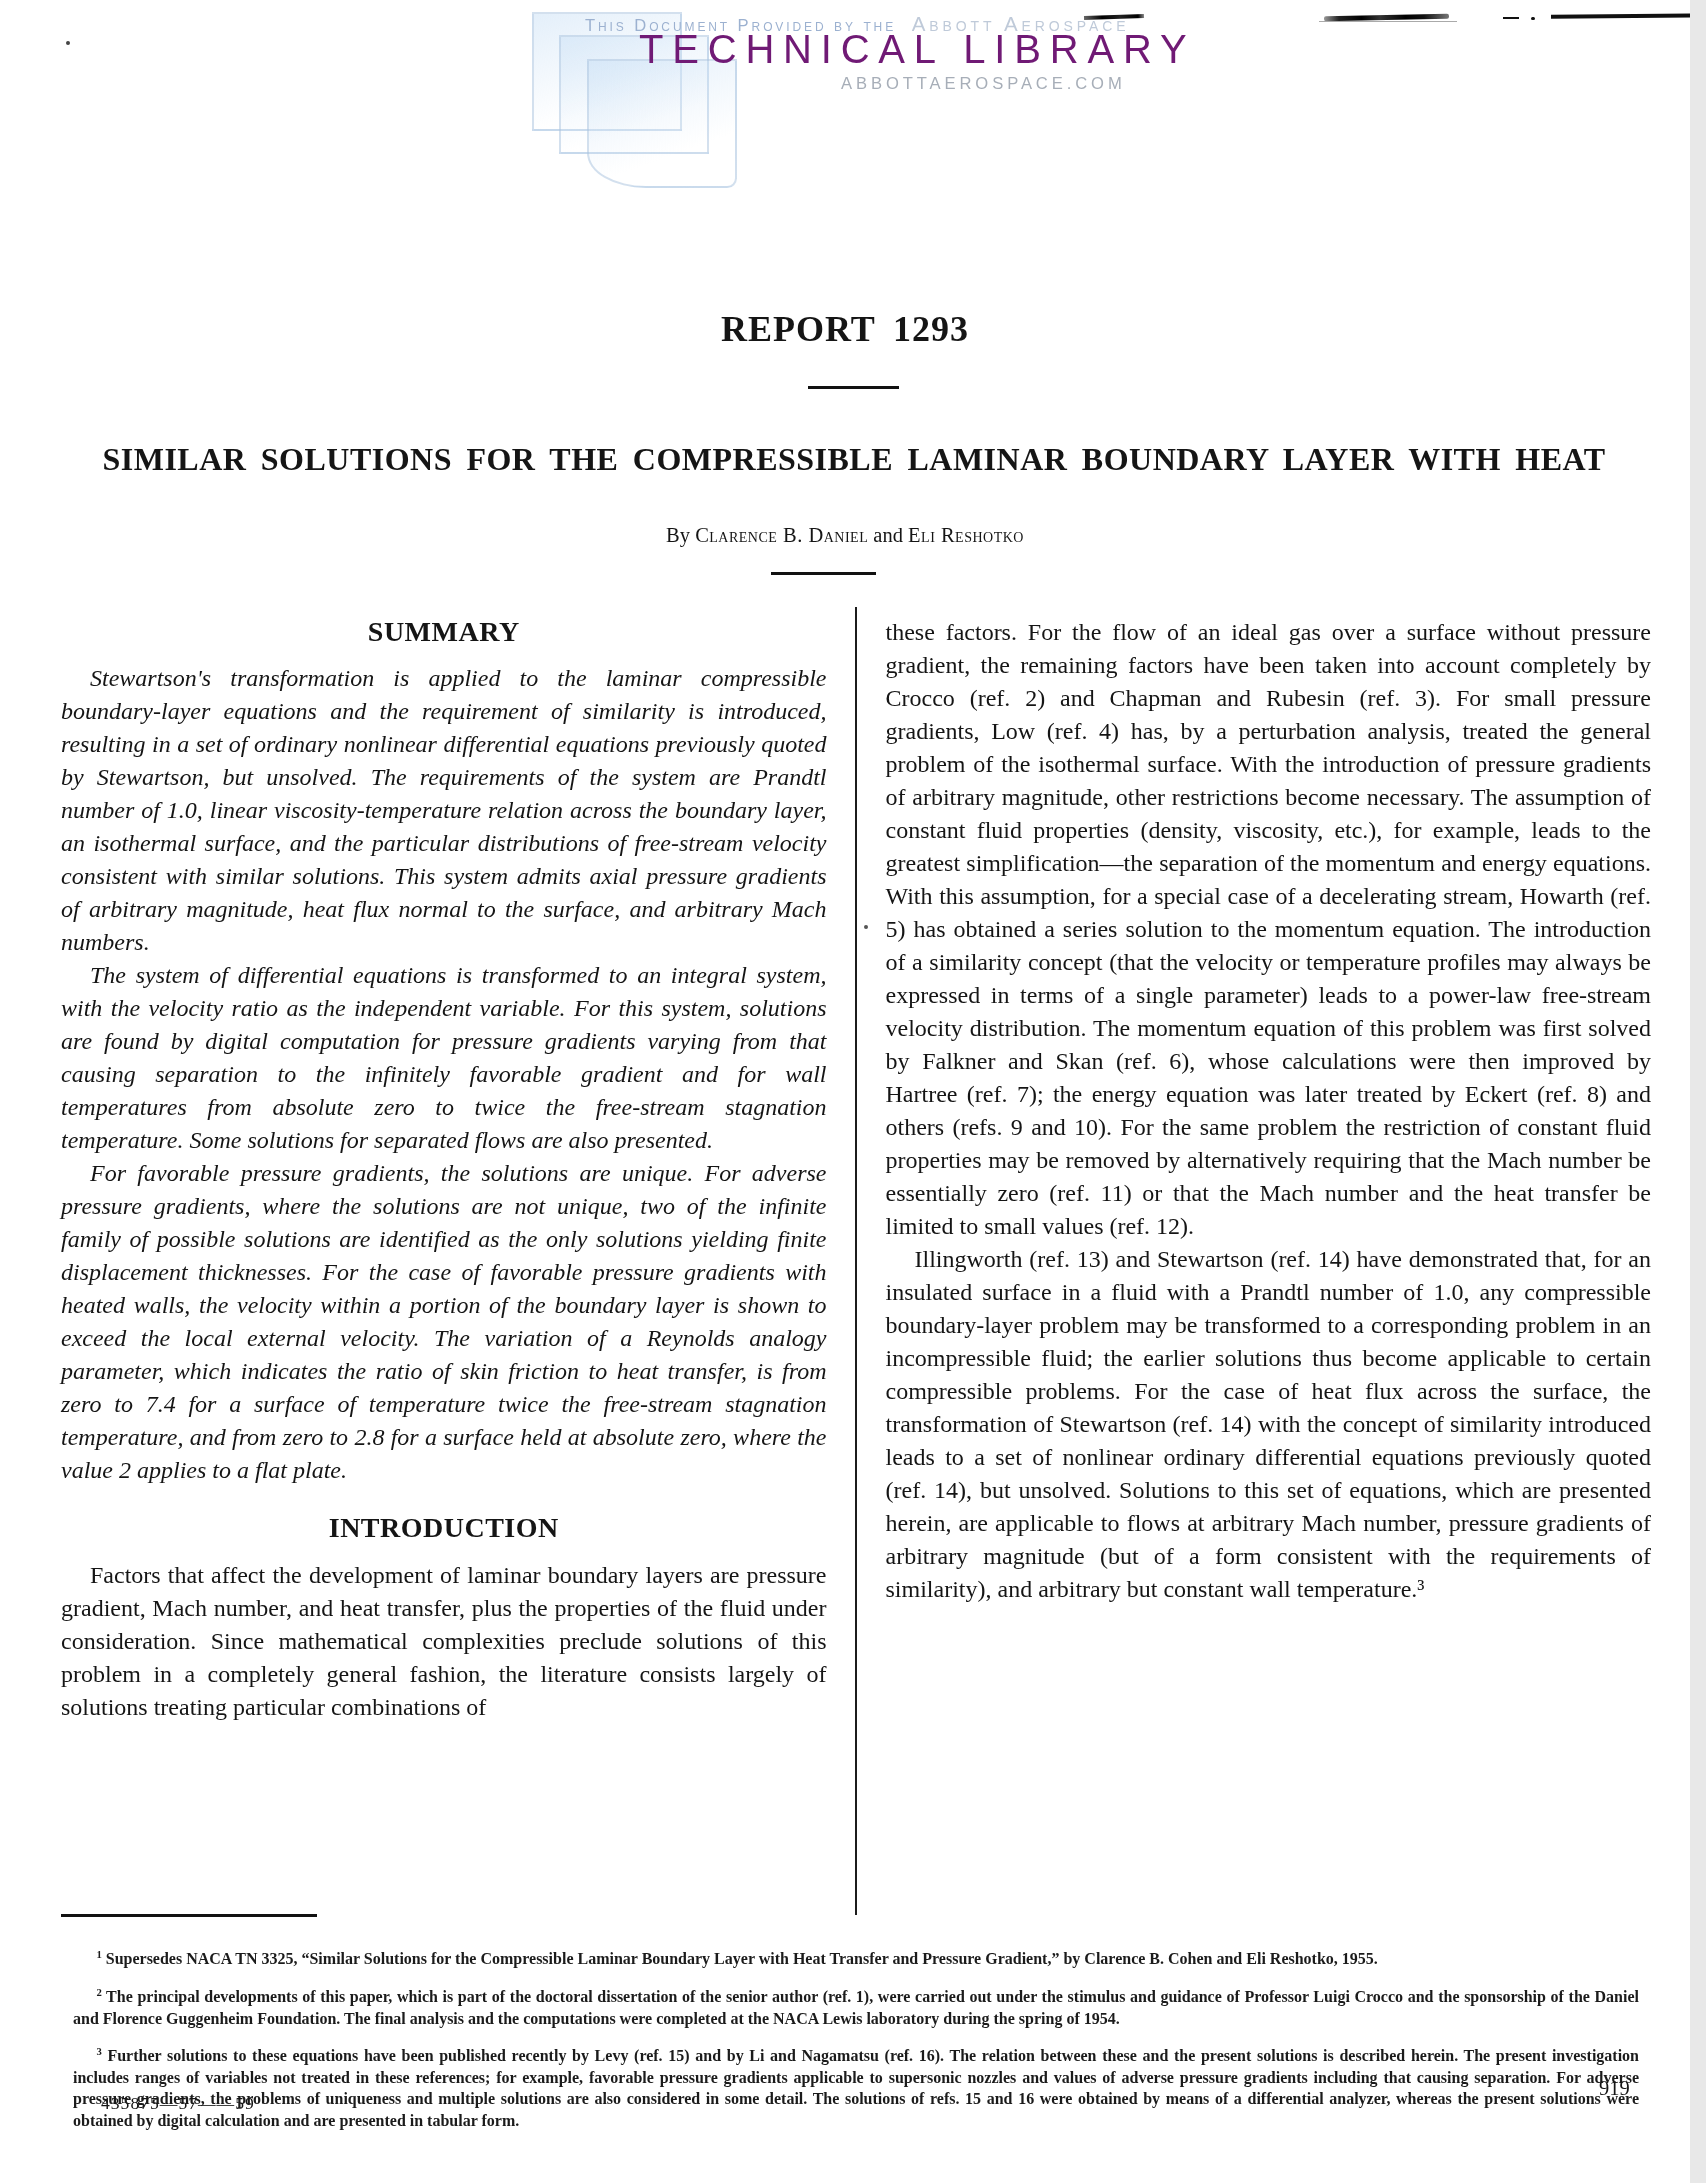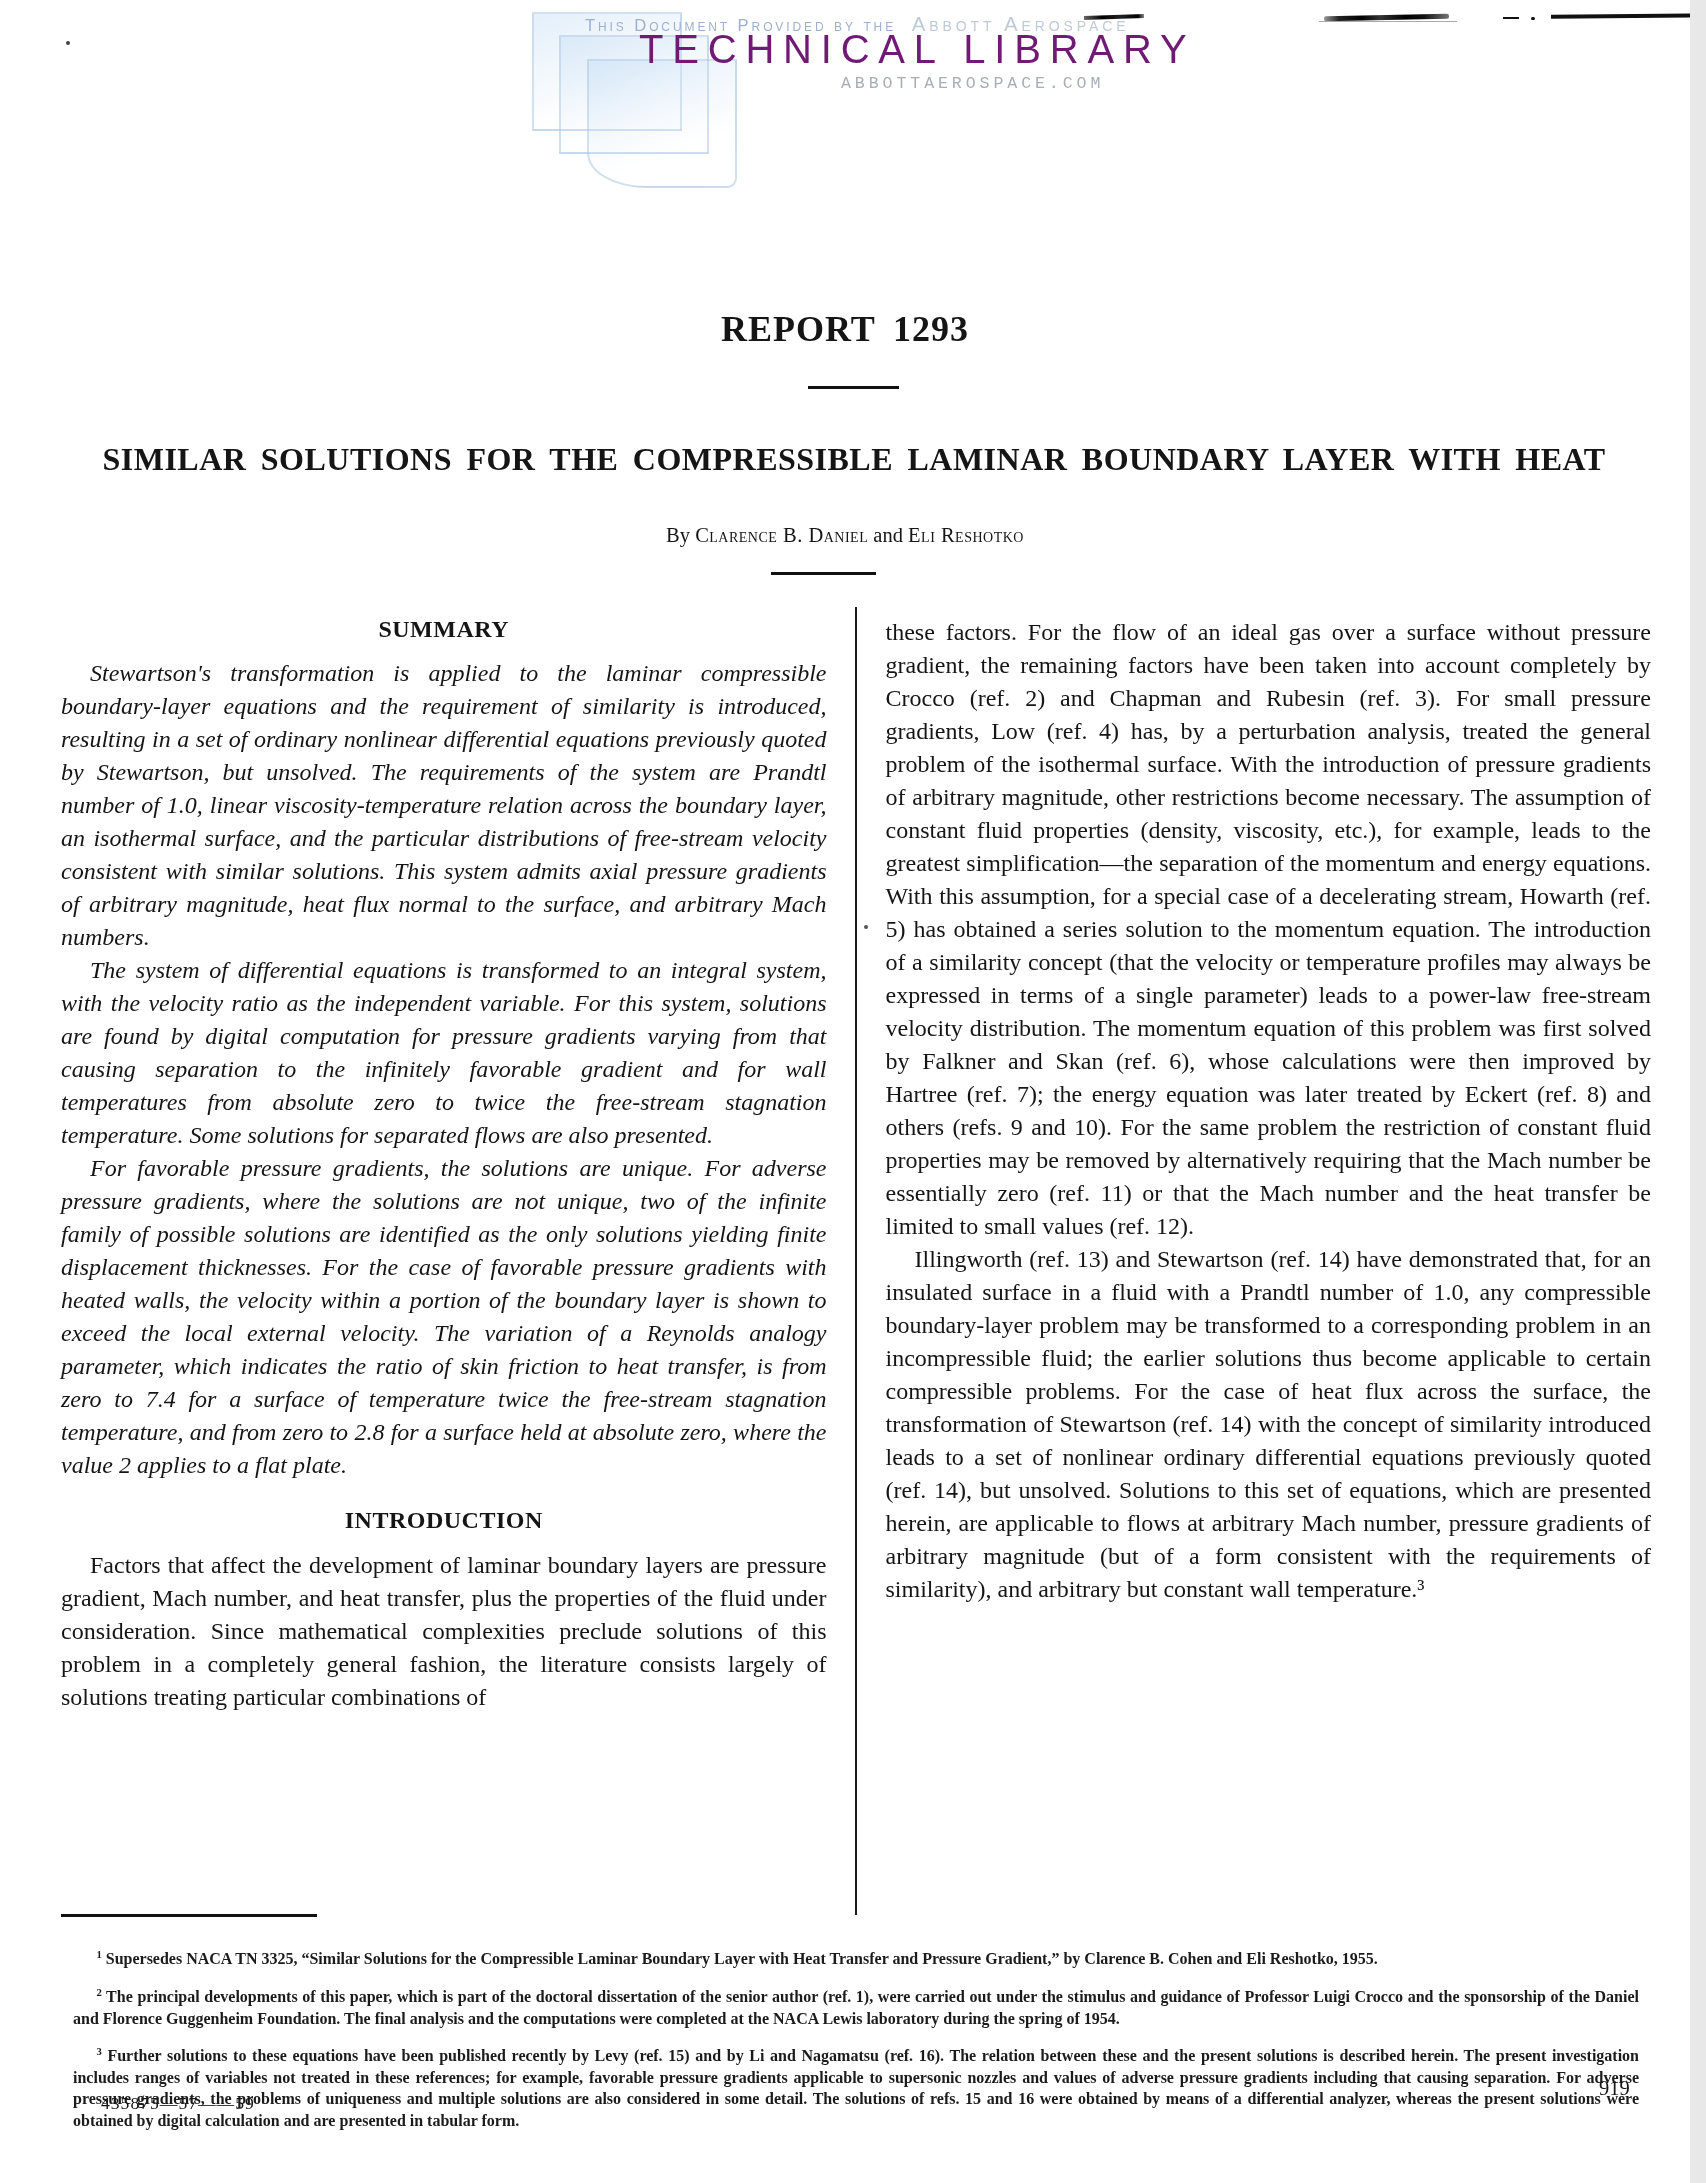--- a/index.html
+++ b/index.html
@@ -21,21 +21,21 @@
   .pg2{left:27px;top:25px;}
   .pg3{left:55px;top:49px;height:125px;border-bottom-left-radius:59px 35px;border-bottom-right-radius:9.8px;}
   .wm-line1{position:absolute;top:11.7px;left:585px;white-space:nowrap;
     font-family:"Liberation Sans", sans-serif;font-variant:small-caps;
     font-size:16.6px;letter-spacing:2.9px;color:#9cb1d0;}
   .wm-brand{font-size:20.5px;color:#bfcad9;margin-left:15.6px;letter-spacing:3.9px;}
   .wm-line2{position:absolute;top:27px;left:639px;white-space:nowrap;
     font-family:"Liberation Sans", sans-serif;text-transform:uppercase;
     font-size:40px;letter-spacing:8.8px;color:#701a75;}
   .wm-line3{position:absolute;top:74px;left:841px;white-space:nowrap;
-    font-family:Liberation Mono, monospace;text-transform:uppercase;
+    font-family:Liberation Sans, sans-serif;text-transform:uppercase;
     font-size:16.6px;letter-spacing:3.9px;color:#a7aeb8;}
   
   .mark{position:absolute;background:#111;}
   .mark-dot-topleft{left:66px;top:41px;width:3.9px;height:3.9px;border-radius:50%;background:#444;}
   .mark-strike-brand{left:1084px;top:14.6px;width:60px;height:3.9px;transform:rotate(-2deg);
     background:linear-gradient(90deg,#666,#000 30%,#222 60%,#000 90%,#888);}
   .mark-scribble{left:1324px;top:14.6px;width:125px;height:4.9px;transform:rotate(-1.2deg);
     background:linear-gradient(90deg,#999 0%,#222 12%,#000 30%,#333 45%,#000 65%,#111 80%,#777 100%);
     border-radius:2px;}
   .mark-scribble-under{left:1319px;top:20.5px;width:138px;height:1px;background:#aaa;}
@@ -51,21 +51,21 @@
   .rule2{left:771px;top:572px;width:105px;}
   .main-title{position:absolute;left:59px;top:415px;width:1590px;text-align:center;
     font-size:32px;font-weight:bold;line-height:40px;letter-spacing:0.5px;word-spacing:5.9px;margin-top:24px;}
   .main-title .tline{display:block;}
   .title-sup{font-size:16.6px;vertical-align:8.8px;letter-spacing:0;word-spacing:1px;}
   .byline{position:absolute;left:0;top:524px;width:100%;text-align:center;font-size:20.5px;}
   .byline .sc{font-variant:small-caps;letter-spacing:0.5px;}
   
   .columns{position:absolute;left:61px;top:616px;width:1590px;display:flex;gap:59px;}
   .col{width:766px;}
-  .col h3{margin:0 0 13.7px 0;font-size:24px;text-align:center;font-weight:bold;letter-spacing:0.5px;}
+  .col h3{margin:0 0 13.7px 0;font-size:28px;text-align:center;font-weight:bold;letter-spacing:0.5px;}
   .col h3.intro-h{margin:25px 0 15.6px 0;}
   .col p{margin:0;font-size:24px;line-height:33px;text-align:justify;}
   .col p.ital{font-style:italic;}
   .col p.indent{text-indent:29px;}
   .col-rule{position:absolute;left:855px;top:607px;width:2px;height:1308px;background:#1c1c1c;}
   
   .fn-sep{position:absolute;left:61px;top:1914px;width:256px;height:2.9px;background:#111;}
   .footnotes{position:absolute;left:61px;top:1932px;width:1590px;}
   .footnotes p{margin:12px;font-size:16px;line-height:21.5px;text-align:justify;
     text-indent:23.4px;font-weight:bold;color:#1b1b1b;}

